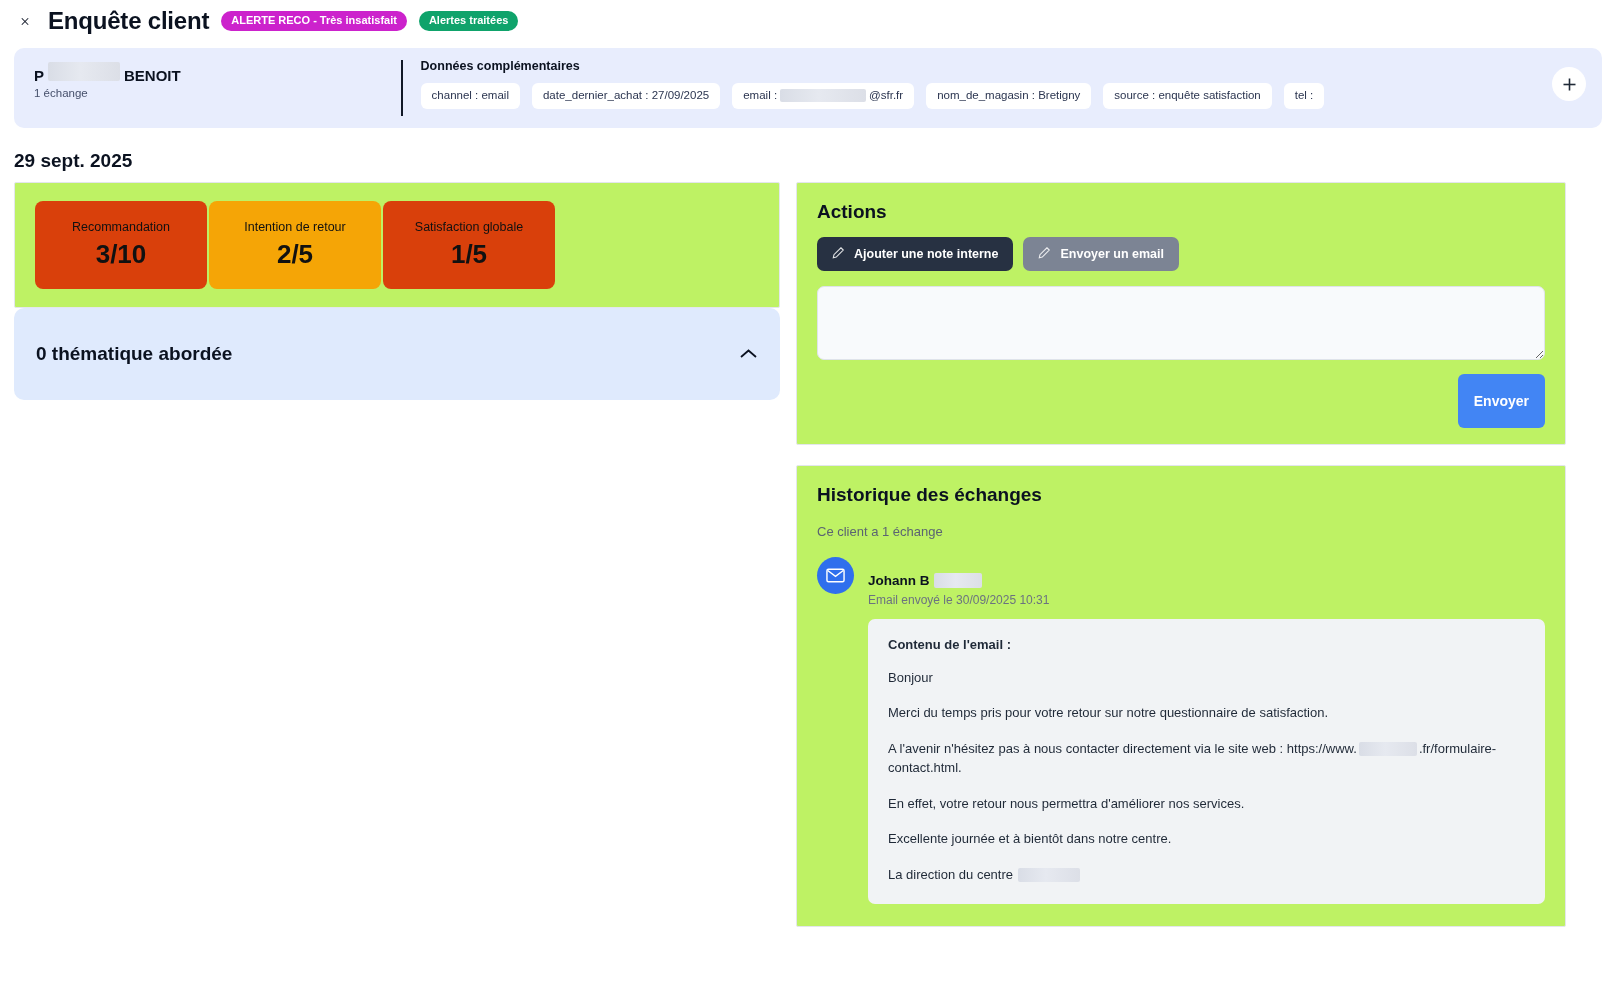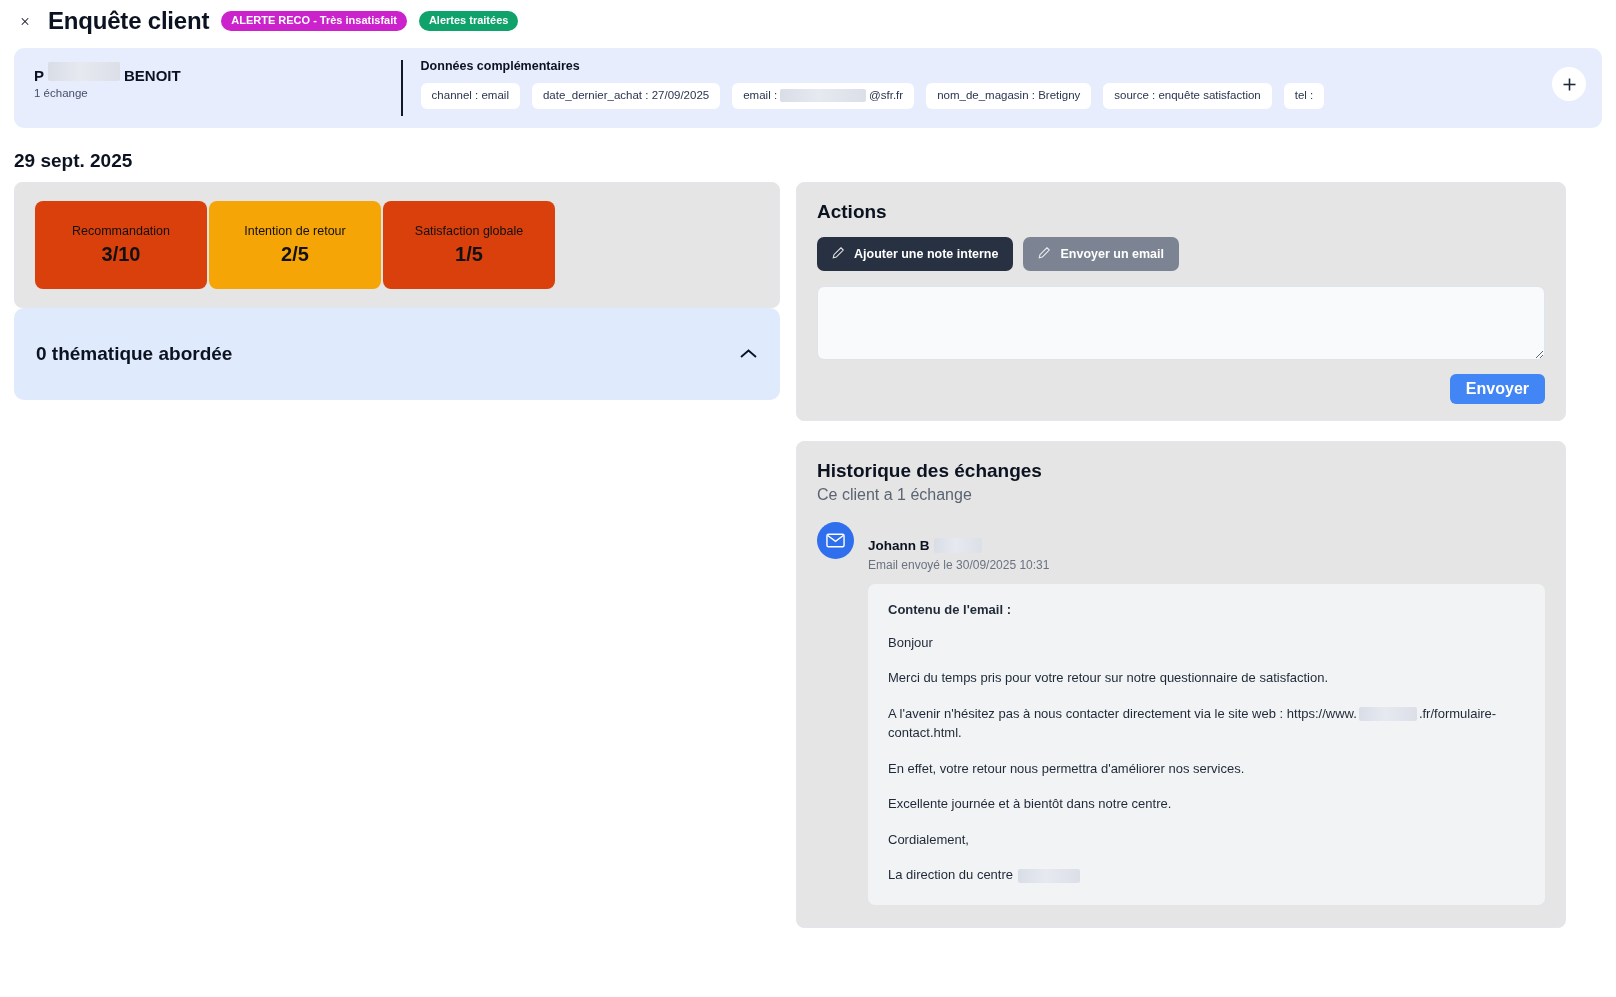--- a/index.html
+++ b/index.html
@@ -86,32 +86,32 @@
     margin: 22px 0 10px 14px;
     font-size: 19px; font-weight: bold; color: #0b1220;
   }
 
   
   .columns { display: flex; gap: 16px; padding: 0 14px; align-items: flex-start; }
   .col-left { width: 766px; flex: none; }
   .col-right { width: 770px; flex: none; }
 
   .card {
-    background: #e5e5e5; border: 1px solid #e3e6ec; border-radius: 8px;
+    background: #bef264; border: 1px solid #e3e6ec; border-radius: 2px;
   }
 
   
   .scores { display: flex; gap: 2px; padding: 18px 20px; align-items: center; }
   .score {
     width: 172px; height: 88px; border-radius: 8px;
     display: flex; flex-direction: column; align-items: center; justify-content: center;
     color: #111111;
   }
   .score-label { font-size: 12.5px; font-weight: normal; }
-  .score-value { font-size: 20px; font-weight: bold; margin-top: 5px; }
+  .score-value { font-size: 26px; font-weight: bold; margin-top: 5px; }
 
   
   .thematic {
     background: #dfeafd; border-radius: 10px;
     height: 92px; display: flex; align-items: center; justify-content: space-between;
     padding: 0 22px 0 22px; cursor: pointer;
   }
   .thematic-title { font-size: 19px; font-weight: bold; color: #0b1220; }
   .chev { color: #0b1220; display: flex; align-items: center; }
 
@@ -132,27 +132,27 @@
   .note-area {
     display: block; width: 100%; height: 74px; margin-top: 15px;
     background: #f8fafc; border: 1px solid #dfe3ea; border-radius: 7px;
     resize: vertical; outline: none;
     font-family: "Liberation Sans", sans-serif; font-size: 13px;
     padding: 9px 11px; color: #1f2937;
   }
   .send-row { display: flex; justify-content: flex-end; margin-top: 14px; }
   .send-btn {
     background: #4285f4; color: #fff; border: none; border-radius: 6px;
-    font-size: 16px; font-weight: bold; padding: 6px 16px; cursor: pointer;
+    font-size: 14px; font-weight: bold; padding: 19px 16px; cursor: pointer;
   }
 
   
   .history-card { margin-top: 20px; padding: 18px 20px 22px 20px; }
   .hist-title { font-size: 19px; font-weight: bold; color: #0b1220; }
-  .hist-sub { font-size: 16px; color: #5b6472; margin-top: 4px; }
+  .hist-sub { font-size: 13px; color: #5b6472; margin-top: 18px; }
 
   .exchange { display: flex; gap: 14px; margin-top: 18px; }
   .avatar {
     width: 37px; height: 37px; flex: none; border-radius: 50%;
     background: #2f6fed; color: #fff;
     display: flex; align-items: center; justify-content: center;
   }
   .exchange-body { flex: 1; }
   .sender { font-size: 13.5px; font-weight: bold; color: #0b1220; display: flex; align-items: center; margin-top: 16px; }
   .sent-meta { font-size: 12px; color: #6b7280; margin-top: 5px; }
@@ -303,21 +303,20 @@
 
               <div class="email-line">Bonjour</div>
               <div class="email-line">Merci du temps pris pour votre retour sur notre questionnaire de satisfaction.</div>
 
               <div class="email-line">
                 <span>A l'avenir n'hésitez pas à nous contacter directement via le site web : https://www.</span><span class="redact" style="width:58px;height:14px;margin:0 2px;"></span><span>.fr/formulaire-contact.html.</span>
               </div>
 
               <div class="email-line">En effet, votre retour nous permettra d'améliorer nos services.</div>
               <div class="email-line">Excellente journée et à bientôt dans notre centre.</div>
-              <div class="email-line">Cordialement,</div>
 
               <div class="email-line">
                 <span>La direction du centre</span><span class="redact" style="width:62px;height:14px;margin-left:5px;"></span>
               </div>
             </div>
           </div>
         </div>
       </div>
 
     </div>

